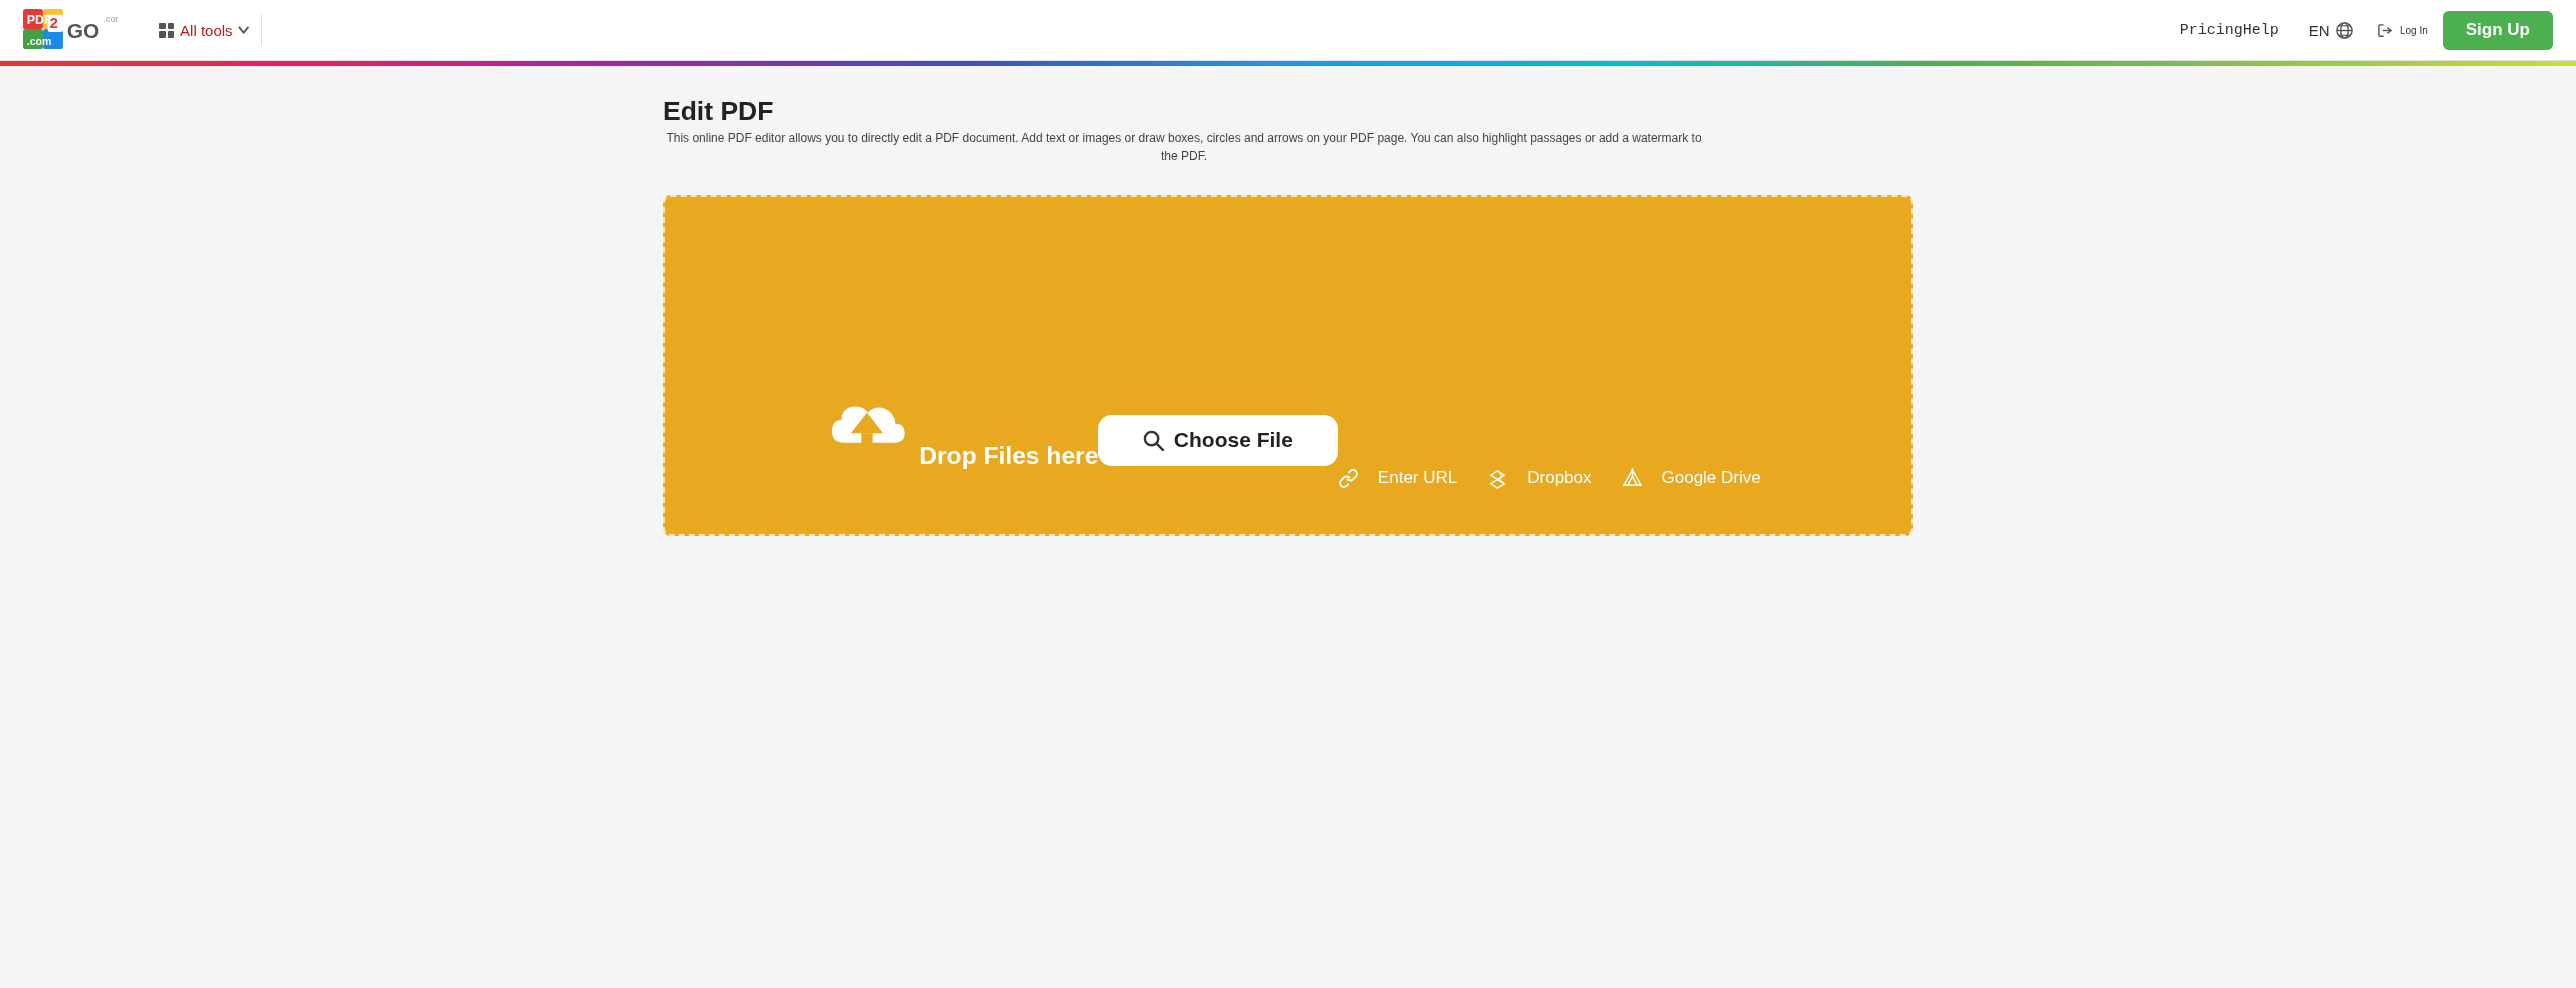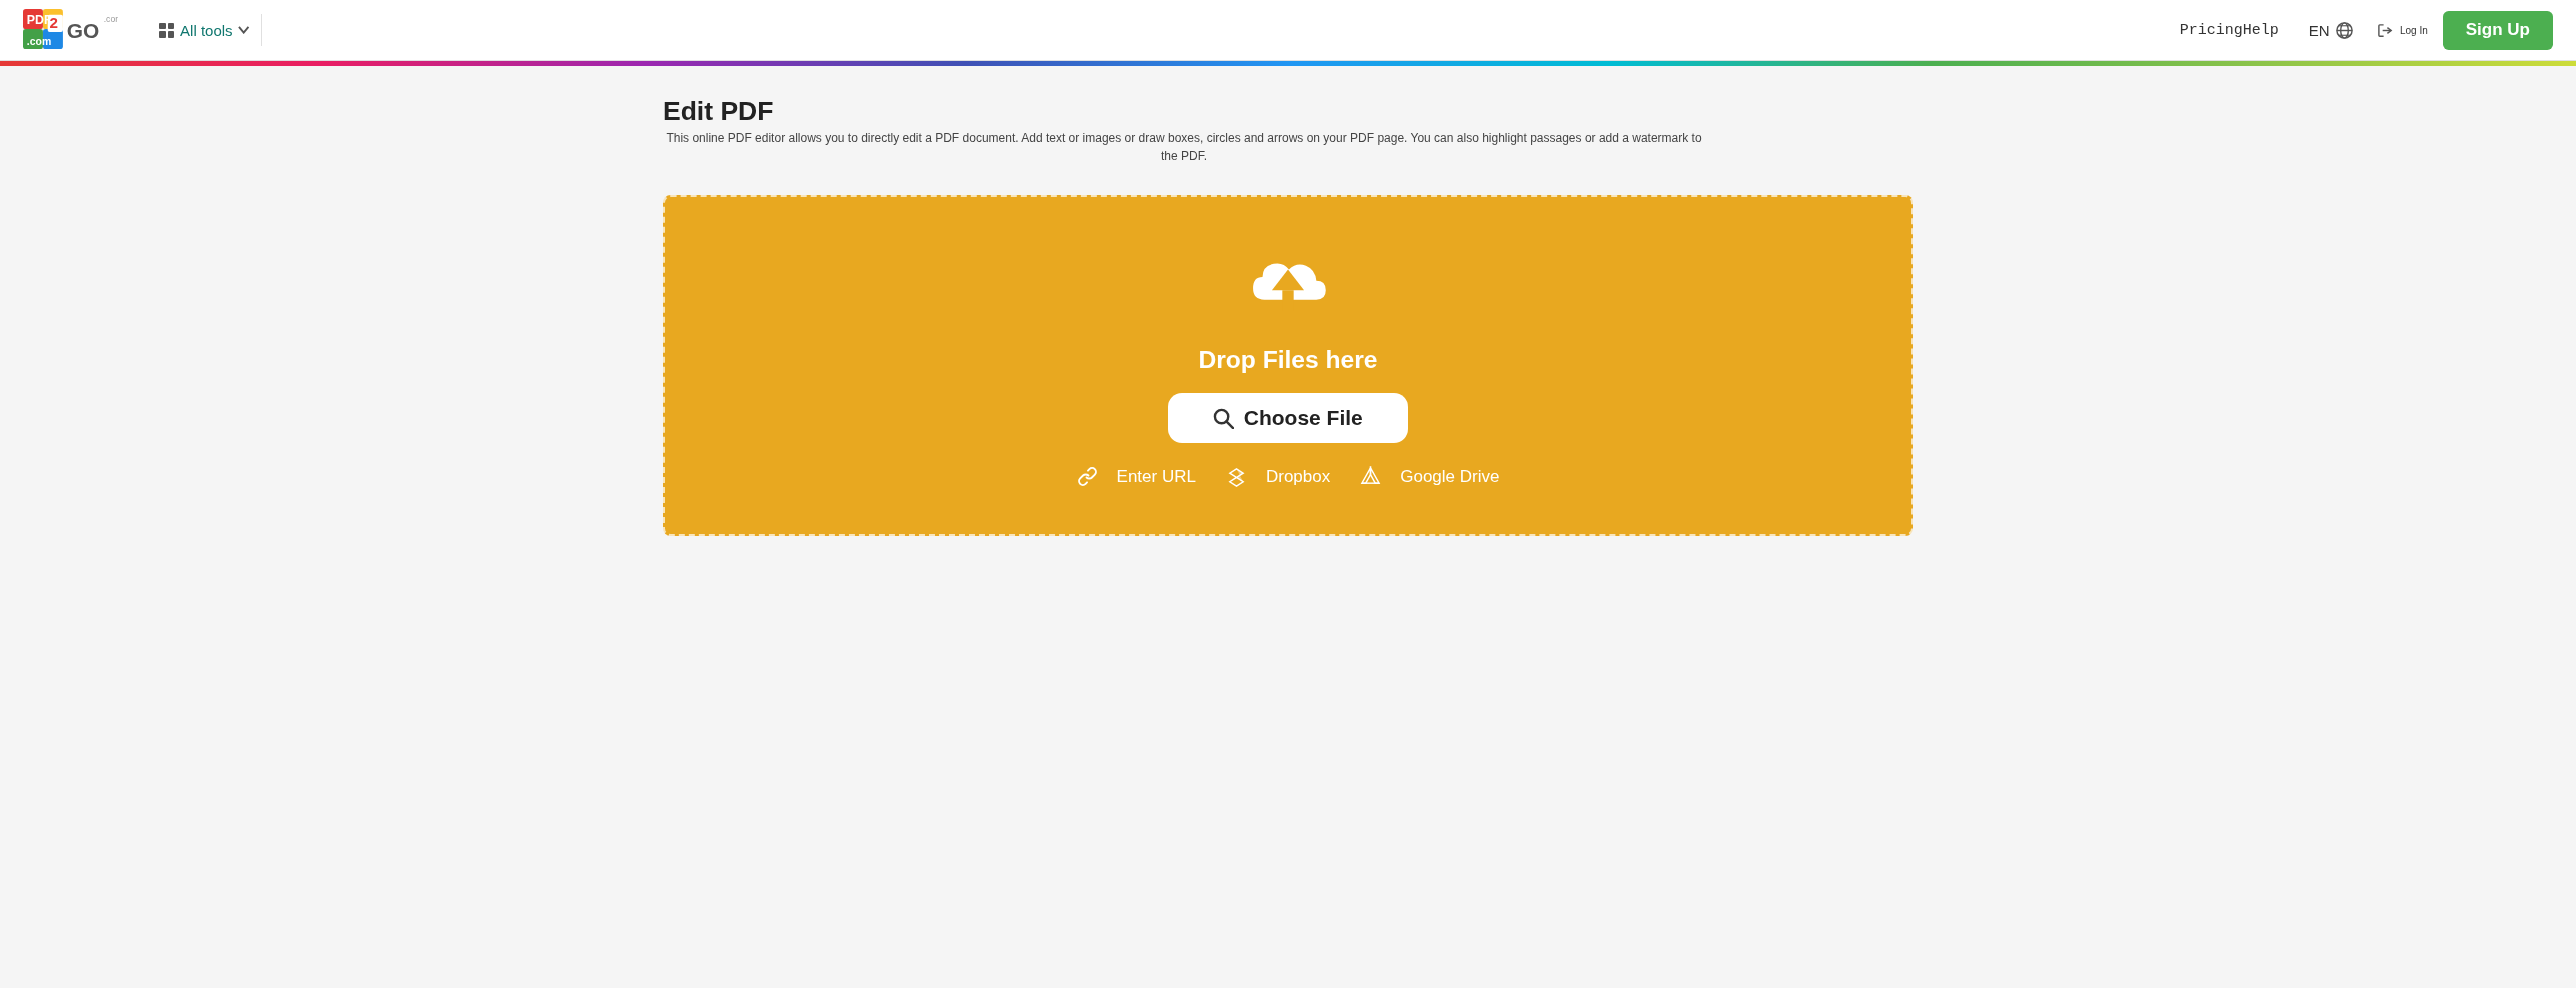--- a/index.html
+++ b/index.html
@@ -20,21 +20,21 @@
       align-items: center;
       margin-right: 30px;
       text-decoration: none;
     }
 
     .all-tools-btn {
       display: flex;
       align-items: center;
       gap: 5.7px;
       font-size: 15px;
-      color: #0f766e;
+      color: #b91c1c;
       background: none;
       border: none;
       cursor: pointer;
       padding: 7.6px 11.4px;
       border-right: 0.9px solid #e0e0e0;
       margin-right: 15px;
       white-space: nowrap;
       justify-content: center;
     }
 
@@ -129,22 +129,22 @@
       max-width: 1042px;
       text-align: center;
     }
 
     
     .drop-zone {
       background: #e8a820;
       border: 2.8px dashed rgba(255,255,255,0.7);
       border-radius: 7.6px;
       display: flex;
-      flex-direction: column;
-      align-items: center;
+      flex-direction: row;
+      align-items: flex-end;
       justify-content: center;
       padding: 45px 38px;
       cursor: pointer;
       min-height: 341px;
     }
 
     .cloud-upload-icon {
       margin-bottom: 15px;
     }
 

